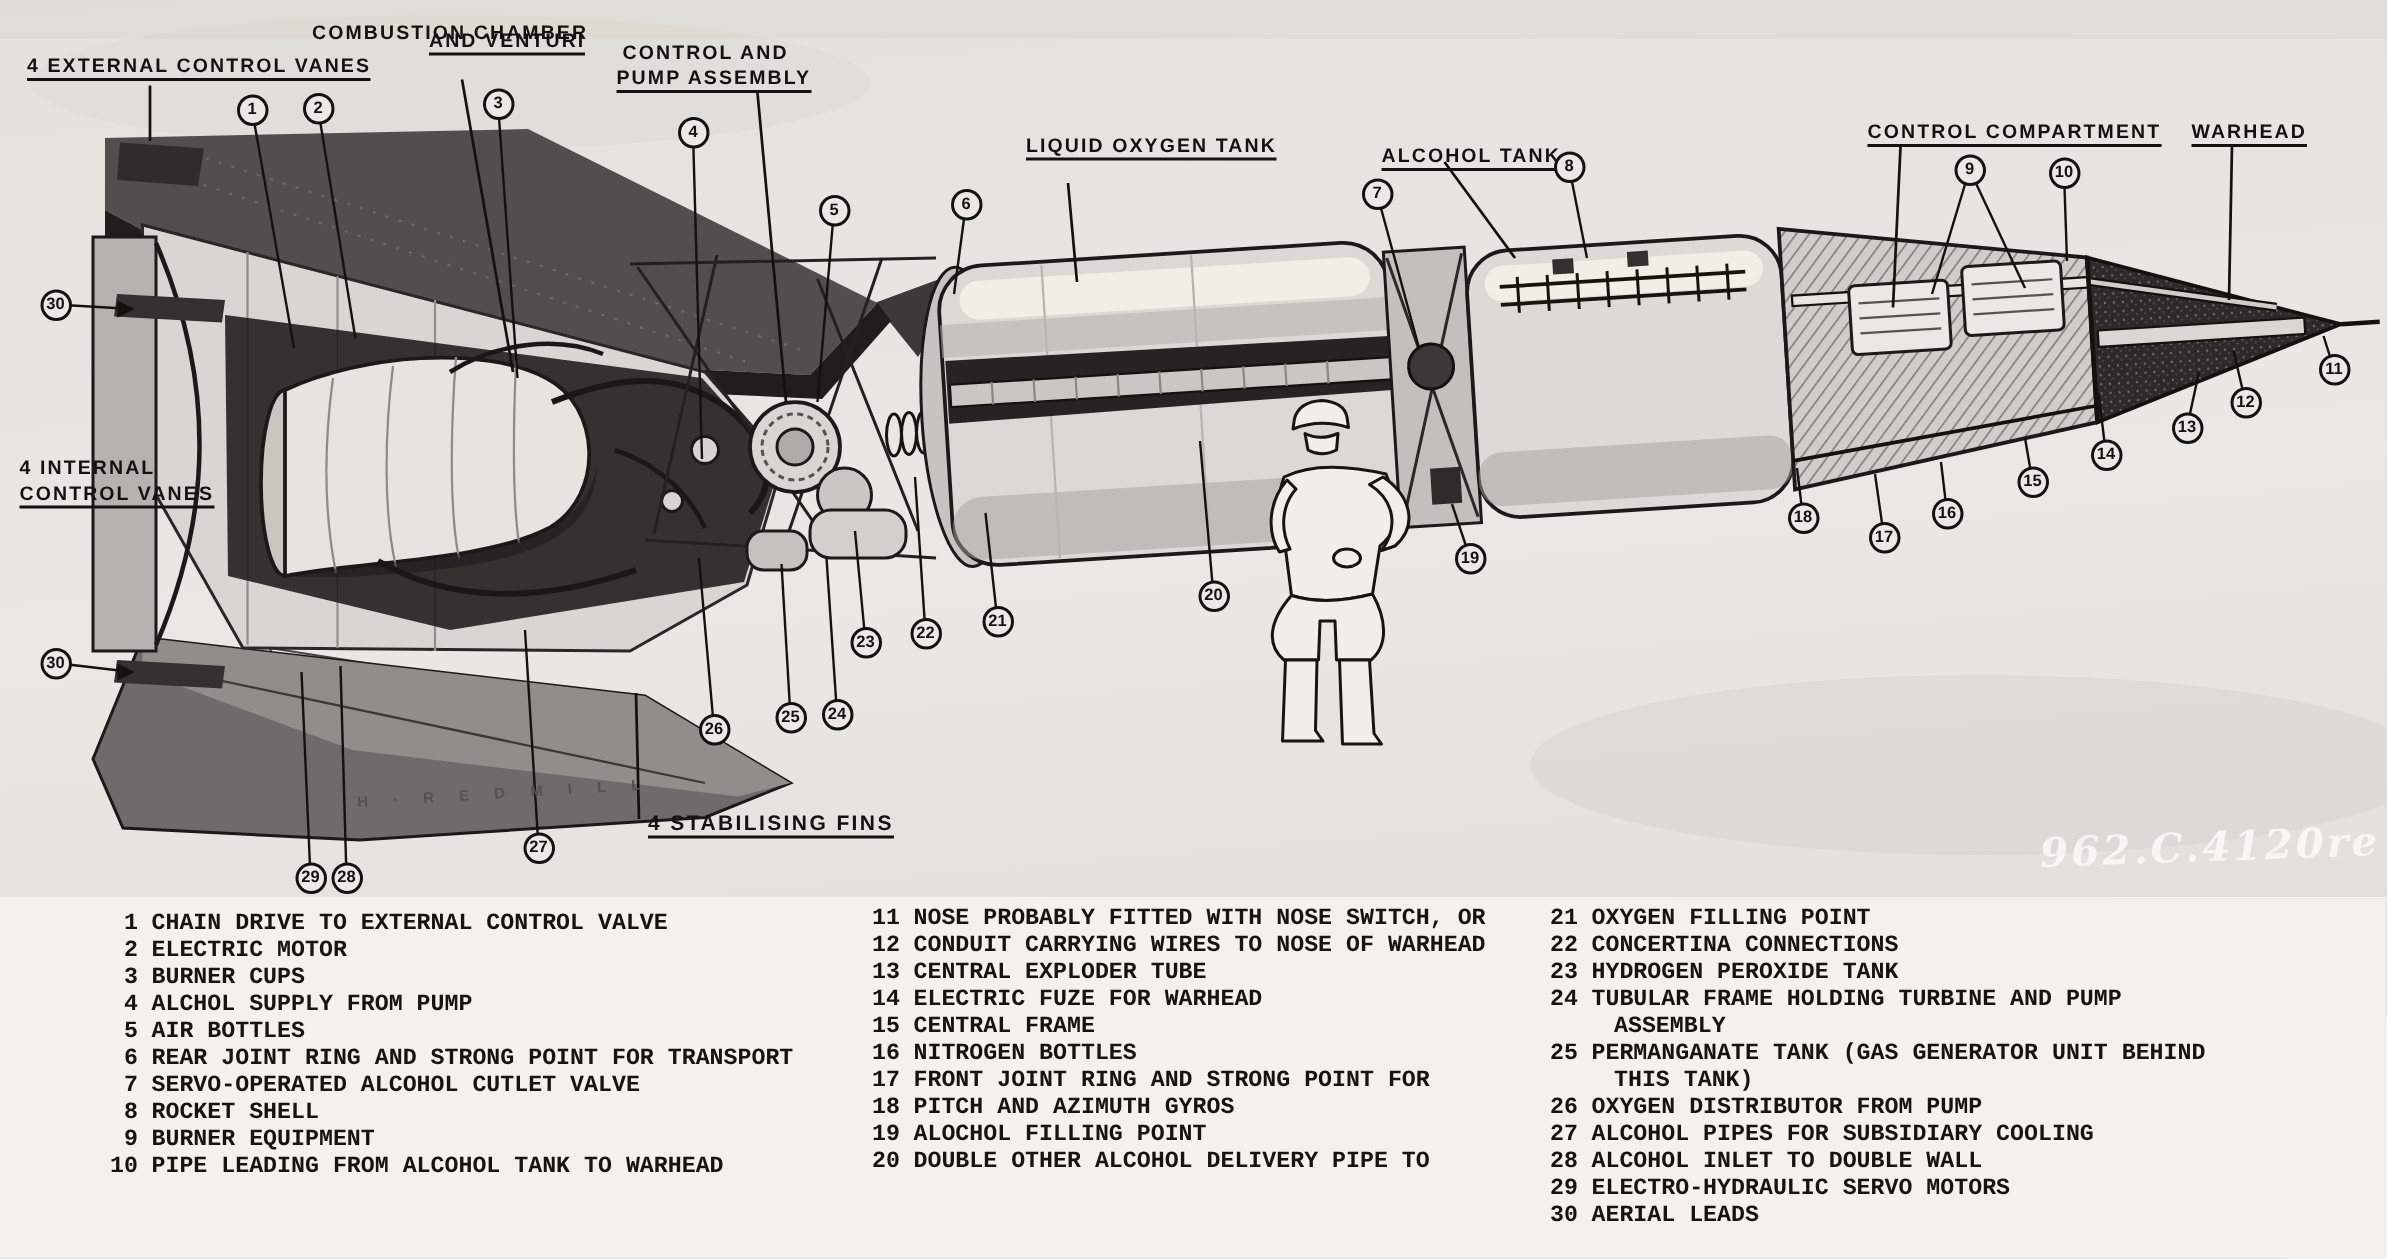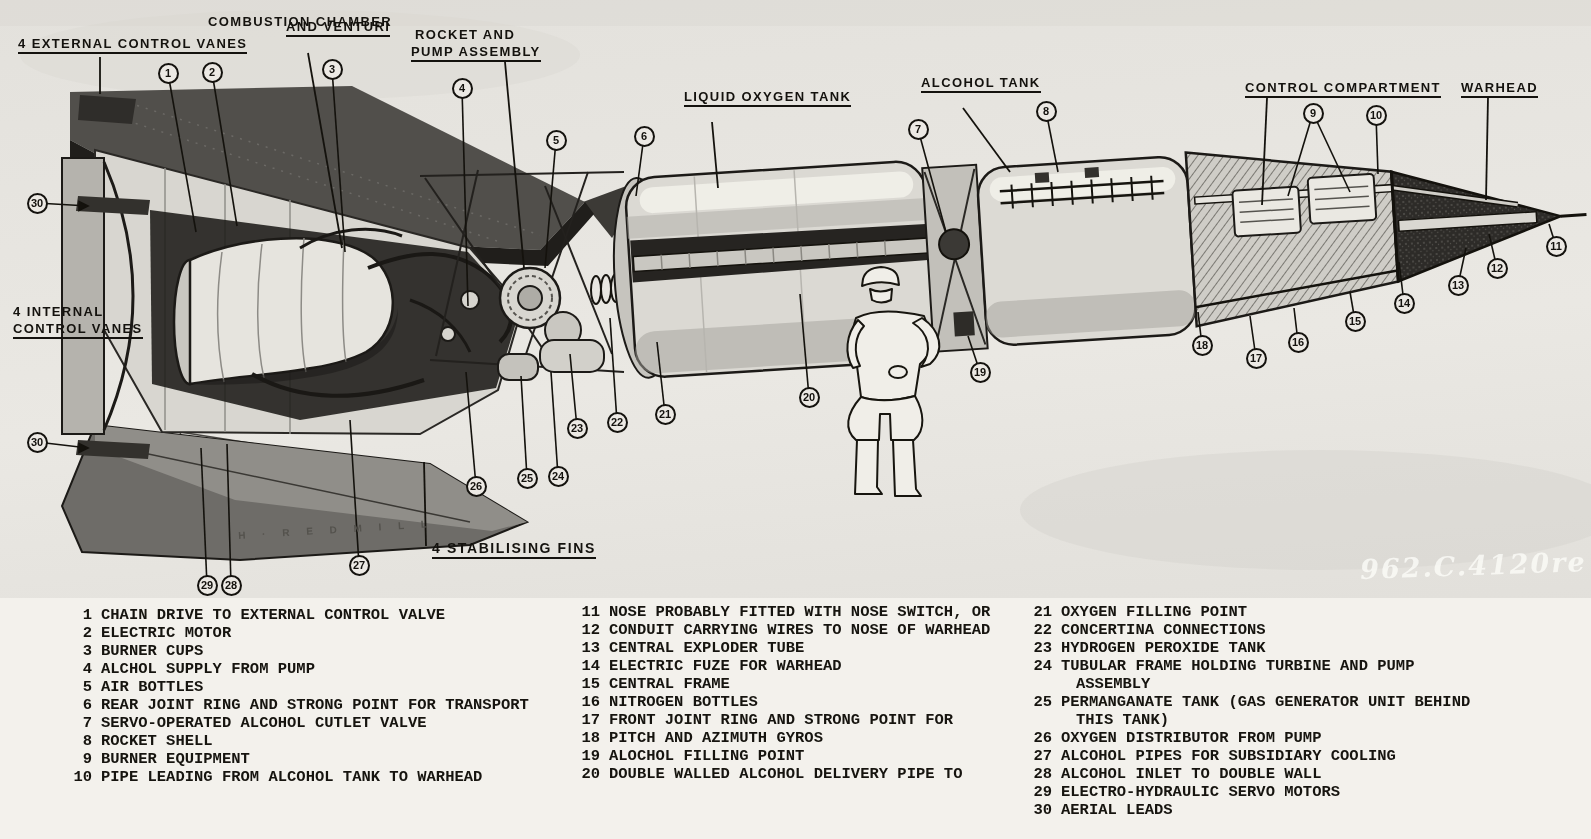--- a/index.html
+++ b/index.html
@@ -235,24 +235,24 @@
         <line x1="37" y1="203" x2="88" y2="206"></line>
         <polygon points="88,206 79,201.5 79,210.5"></polygon>
         <line x1="37" y1="442" x2="88" y2="448"></line>
         <polygon points="88,448 79,443.5 79,452.5"></polygon>
       </g>
   </svg>
 
   <div class="lbl u" style="left:18px;top:36px">4 EXTERNAL CONTROL VANES</div>
   <div class="lbl" style="left:208px;top:14px">COMBUSTION CHAMBER</div>
   <div class="lbl u" style="left:286px;top:19px">AND VENTURI</div>
-  <div class="lbl" style="left:415px;top:27px">ROCKET AND</div>
+  <div class="lbl" style="left:415px;top:27px">CONTROL AND</div>
   <div class="lbl u" style="left:411px;top:44px">PUMP ASSEMBLY</div>
   <div class="lbl u" style="left:684px;top:89px">LIQUID OXYGEN TANK</div>
-  <div class="lbl u" style="left:921px;top:75px">ALCOHOL TANK</div>
+  <div class="lbl u" style="left:921px;top:96px">ALCOHOL TANK</div>
   <div class="lbl u" style="left:1245px;top:80px">CONTROL COMPARTMENT</div>
   <div class="lbl u" style="left:1461px;top:80px">WARHEAD</div>
   <div class="lbl" style="left:13px;top:304px">4 INTERNAL</div>
   <div class="lbl u" style="left:13px;top:321px">CONTROL VANES</div>
   <div class="lbl u big" style="left:432px;top:540px">4 STABILISING FINS</div>
 
   <div class="signature">H · R E D M I L L</div>
   <div class="watermark">962.C.4120re</div>
 
   <div id="callouts">
@@ -364,21 +364,21 @@
         <div class="lrow">
           <span class="lnum">18</span>
           <span class="ltxt">PITCH AND AZIMUTH GYROS</span>
         </div>
         <div class="lrow">
           <span class="lnum">19</span>
           <span class="ltxt">ALOCHOL FILLING POINT</span>
         </div>
         <div class="lrow">
           <span class="lnum">20</span>
-          <span class="ltxt">DOUBLE WALLED ALCOHOL DELIVERY PIPE TO</span>
+          <span class="ltxt">DOUBLE OTHER ALCOHOL DELIVERY PIPE TO</span>
         </div>
       </div>
     <div class="lcol" style="left:1022px;top:5px">
         <div class="lrow">
           <span class="lnum">21</span>
           <span class="ltxt">OXYGEN FILLING POINT</span>
         </div>
         <div class="lrow">
           <span class="lnum">22</span>
           <span class="ltxt">CONCERTINA CONNECTIONS</span>

